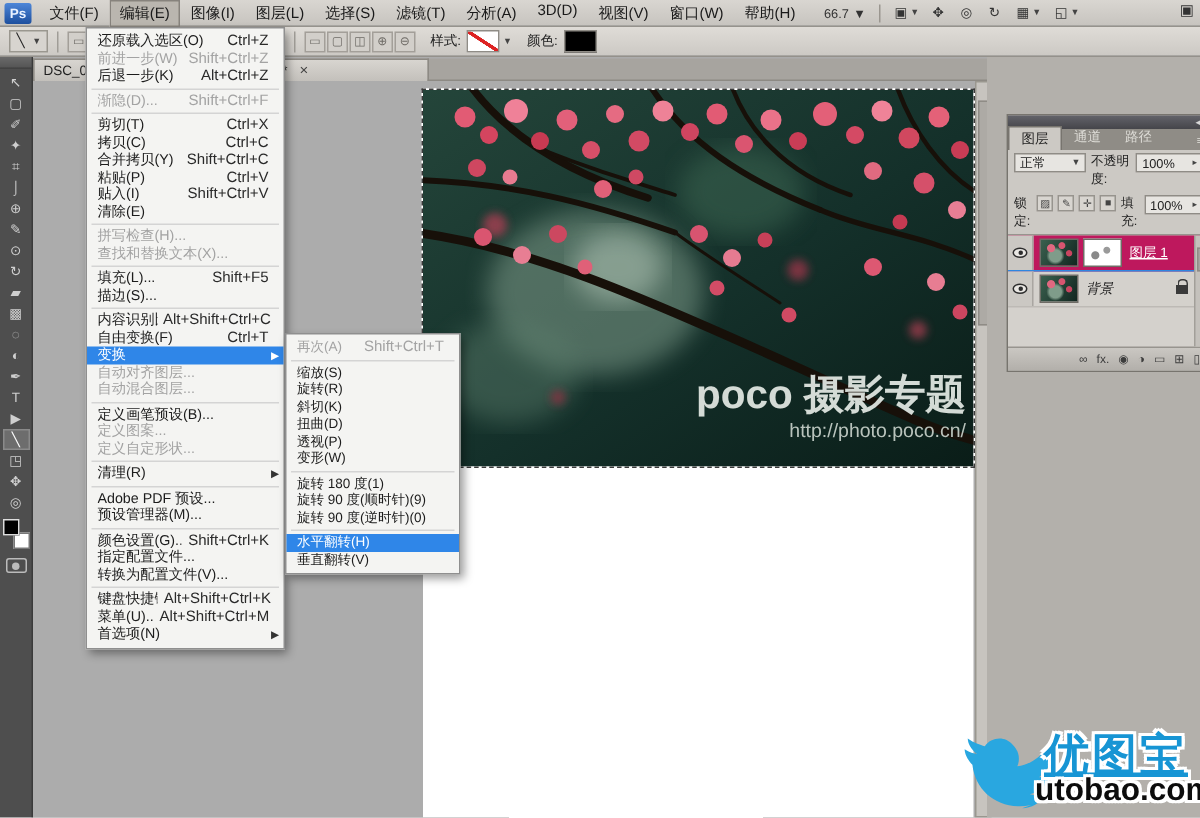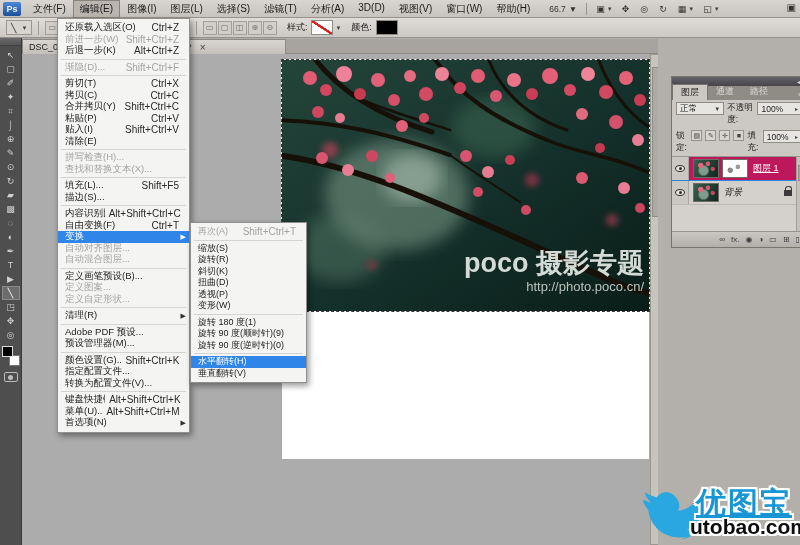--- a/index.html
+++ b/index.html
@@ -59,21 +59,21 @@
   .tool.selected { background:#6d6d6d; box-shadow:inset 0 0 0 1px #8a8a8a; color:#fff; }
   .swatches { position:relative; width:18px; height:20px; margin:4px auto 0; }
   .swatch-fg { position:absolute; left:0; top:0; width:11px; height:11px; background:#000; border:1px solid #ddd; }
   .swatch-bg { position:absolute; right:0; bottom:0; width:11px; height:11px; background:#fff; border:1px solid #777; }
   .quickmask { width:14px; height:10px; margin:6px auto 0; border:1px solid #bbb; border-radius:2px;
     display:flex; align-items:center; justify-content:center; }
   .quickmask::after { content:""; width:5px; height:5px; border-radius:50%; background:#bbb; }
 
   
   .canvas { position:absolute; left:22px; top:54px; width:636px; height:491px; background:#acacac; }
-  .page { position:absolute; left:260px; top:5px; width:367px; height:400px; background:#fff; }
+  .page { position:absolute; left:260px; top:5px; width:367px; height:486px; background:#fff; }
   .selection { position:absolute; left:-1px; top:0; width:369px; height:253px;
     border:1px dashed #3a3a3a; background:#fff; }
   .photo { position:absolute; inset:0; width:100%; height:100%; display:block; }
   .vscroll { position:absolute; left:628px; top:0px; width:11px; height:491px;
     background:#c7c4bf; border:1px solid #9a978f; }
   .vthumb { position:absolute; left:1px; top:12px; width:7px; height:150px;
     background:#adaaa5; border:1px solid #8f8c86; }
 
   
   .menu { position:absolute; background:#f4f4f2; border:1px solid #8f8f8f;

